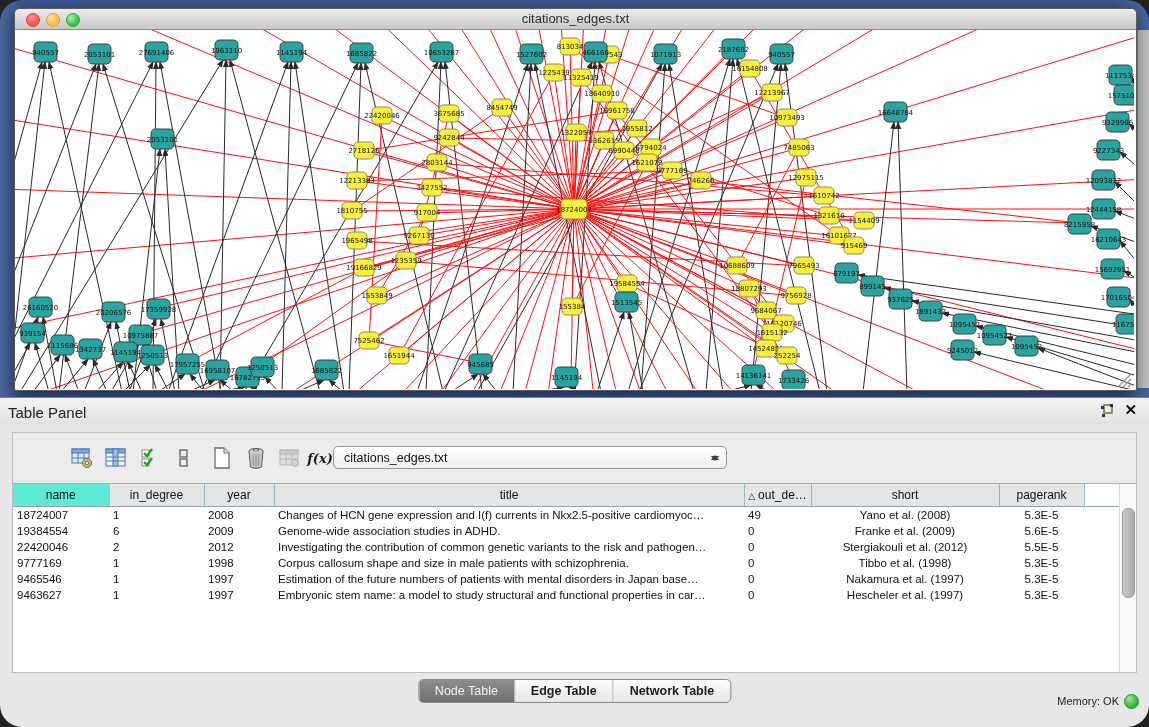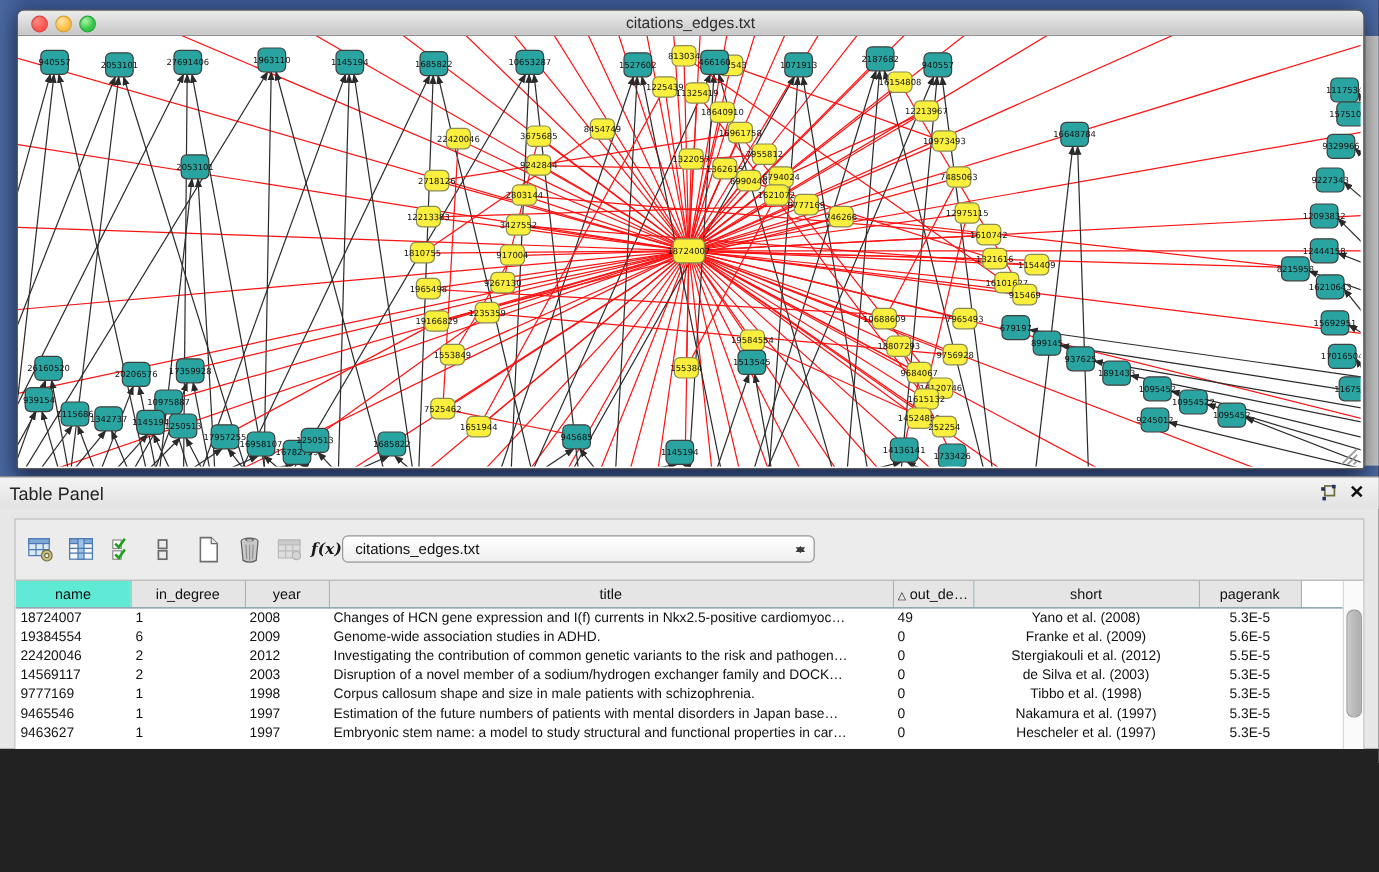--- a/index.html
+++ b/index.html
@@ -1,17 +1,17 @@
 <!DOCTYPE html>
 <html><head>
 <meta charset="utf-8">
 <style>
   html,body{margin:0;padding:0;background:#222;}
-  .app{position:relative;width:1149px;height:624px;overflow:hidden;
-       font-family:"Liberation Sans",sans-serif;-webkit-font-smoothing:antialiased;}
+  .app{position:relative;width:1149px;height:727px;overflow:hidden;
+       font-family:"Liberation Sans",sans-serif;border-radius:22px;-webkit-font-smoothing:antialiased;}
 
   
   .desktop{position:absolute;left:0;top:0;width:1149px;height:397px;
            background:linear-gradient(90deg,#4A689F 0%,#3B5793 2%,#3B5793 97%,#4A689F 100%);}
   .side-sliver{position:absolute;right:0;top:30px;width:11px;height:358px;background:#C6C6C6;border-left:1px solid #8C8C8C;}
   .gwin{position:absolute;left:14px;top:8px;width:1121px;height:381px;border-radius:6px 6px 2px 2px;
         background:#fff;box-shadow:0 6px 18px rgba(0,0,0,.5);border:1px solid #5B5B5B;}
   .titlebar{height:20px;border-radius:5px 5px 0 0;background:linear-gradient(#ECECEC,#C7C7C7);
             border-bottom:1px solid #8E8E8E;position:relative;}
   .tl{position:absolute;top:4px;width:12px;height:12px;border-radius:50%;}
@@ -22,21 +22,21 @@
   .canvas{position:relative;width:1119px;height:359px;background:#fff;overflow:hidden;}
 
   
   .tpanel{position:absolute;left:0;top:397px;width:1149px;height:330px;background:#E7E7E7;border-top:1px solid #7F7F7F;}
   .tp-header{position:relative;height:26px;background:linear-gradient(#F3F3F3,#E2E2E2);}
   .tp-title{position:absolute;left:8px;top:6px;font-size:15px;color:#222;}
   .tp-float{position:absolute;right:34px;top:5px;width:16px;height:16px;cursor:default;}
   .tp-close{position:absolute;right:12px;top:3px;font-size:15px;font-weight:bold;color:#111;cursor:default;}
 
   .tp-content{position:absolute;left:12px;top:34px;width:1125px;height:241px;background:#ECECEC;
-              border:1px solid #BDBDBD;box-sizing:border-box;}
+              border:1px solid #BDBDBD;box-sizing:border-box;padding-left:48px;}
   .toolbar{position:relative;height:50px;}
   .tbi{position:absolute;top:12px;width:26px;height:26px;display:flex;align-items:center;justify-content:center;}
   .combo{position:absolute;left:272px;top:13px;width:394px;height:23px;border:1px solid #979797;border-radius:5px;
          background:linear-gradient(#FFFFFF,#EFEFEF);font-size:12.5px;color:#111;line-height:23px;padding-left:10px;
          box-sizing:border-box;}
   .combo .arrows{position:absolute;right:7px;top:4px;width:9px;height:14px;}
   .combo .arrows::before{content:"";position:absolute;left:1px;top:0;border:4px solid transparent;border-bottom:5px solid #3c3c3c;}
   .combo .arrows::after{content:"";position:absolute;left:1px;bottom:0;border:4px solid transparent;border-top:5px solid #3c3c3c;}
 
   .tablebox{position:absolute;left:0;right:0;top:50px;bottom:0;background:#fff;border-top:1px solid #ADADAD;overflow:hidden;}
@@ -683,30 +683,20 @@
                 <td class="c0">22420046</td>
                 <td class="c1">2</td>
                 <td class="c2">2012</td>
                 <td class="c3">Investigating the contribution of common genetic variants to the risk and pathogen…</td>
                 <td class="c4">0</td>
                 <td class="c5">Stergiakouli et al. (2012)</td>
                 <td class="c6">5.5E-5</td>
                 <td></td>
               </tr>
               <tr>
-                <td class="c0">14569117</td>
-                <td class="c1">2</td>
-                <td class="c2">2003</td>
-                <td class="c3">Disruption of a novel member of a sodium/hydrogen exchanger family and DOCK…</td>
-                <td class="c4">0</td>
-                <td class="c5">de Silva et al. (2003)</td>
-                <td class="c6">5.3E-5</td>
-                <td></td>
-              </tr>
-              <tr>
                 <td class="c0">9777169</td>
                 <td class="c1">1</td>
                 <td class="c2">1998</td>
                 <td class="c3">Corpus callosum shape and size in male patients with schizophrenia.</td>
                 <td class="c4">0</td>
                 <td class="c5">Tibbo et al. (1998)</td>
                 <td class="c6">5.3E-5</td>
                 <td></td>
               </tr>
               <tr>

